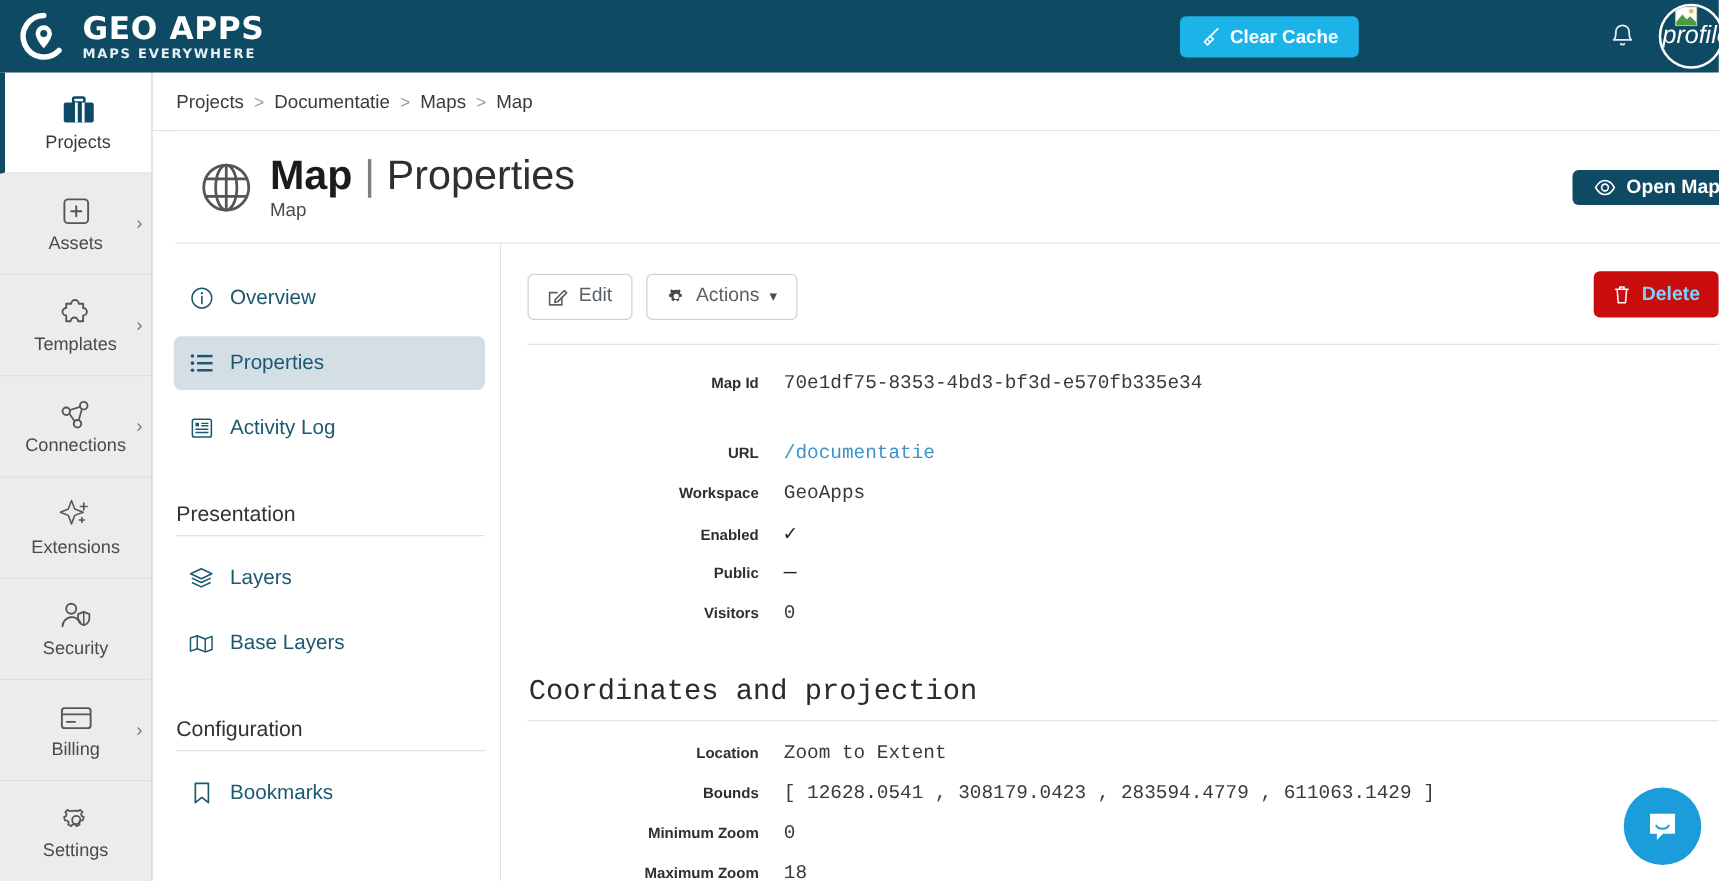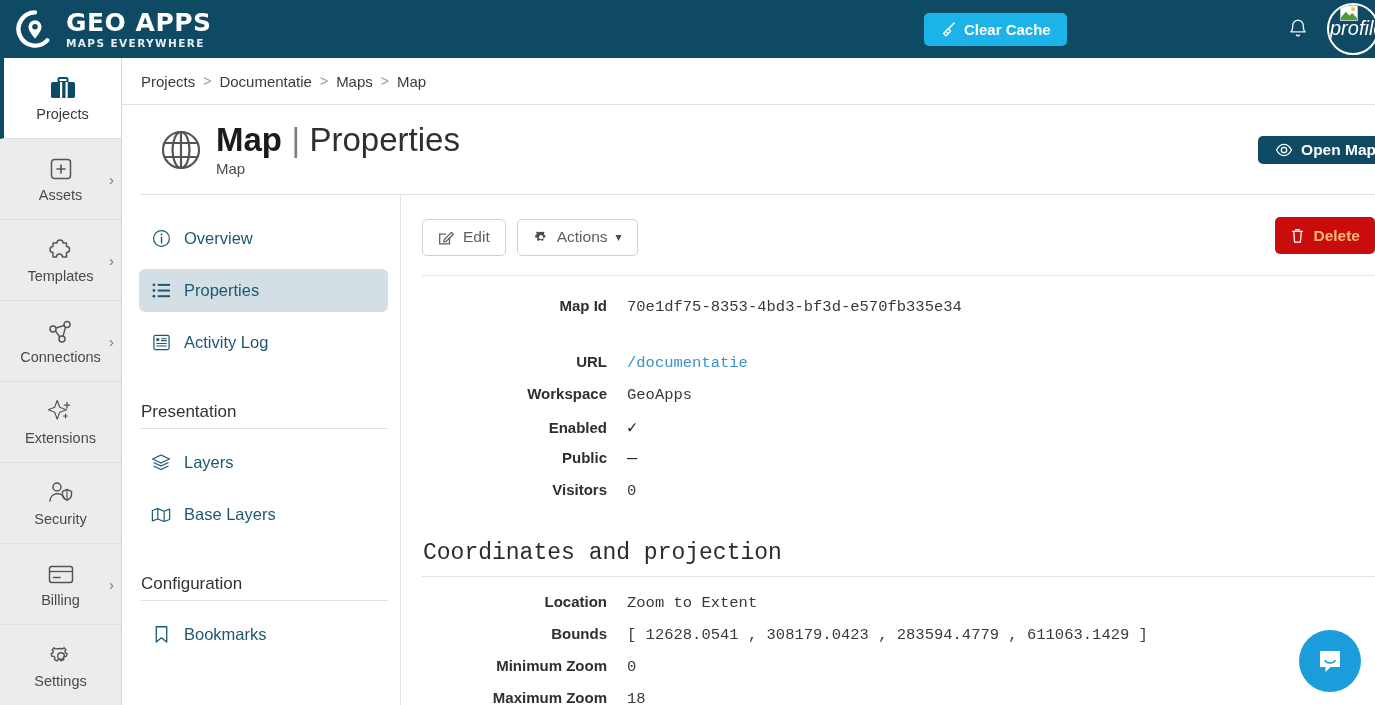--- a/index.html
+++ b/index.html
@@ -26,21 +26,21 @@
   .brand-title {
     font-size: 25px; font-weight: bold; color: #fff;
     letter-spacing: 0.5px; font-family: "DejaVu Sans", sans-serif;
   }
   .brand-sub {
     font-size: 10.5px; font-weight: bold; color: #e6eef2;
     letter-spacing: 1.4px; margin-top: 3px;
     font-family: "DejaVu Sans", sans-serif;
   }
   .clear-cache-btn {
-    position: absolute; left: 924px; top: 13px;
+    position: absolute; left: 944px; top: 13px;
     height: 33px; padding: 0 16px;
     background: #1cb4e8; border: none; border-radius: 5px;
     color: #fff; font-size: 15px; font-weight: bold;
     display: flex; align-items: center; gap: 7px;
     cursor: pointer; font-family: "Liberation Sans", sans-serif;
   }
   .bell-btn {
     position: absolute; left: 1286px; top: 17px;
     width: 24px; height: 24px; cursor: pointer;
   }
@@ -187,35 +187,35 @@
     height: 37px; padding: 0 15px;
     background: #fff; border: 1px solid #d2d2d2; border-radius: 5px;
     color: #5a6166; font-size: 15.5px;
     display: flex; align-items: center; gap: 8px;
     cursor: pointer; font-family: "Liberation Sans", sans-serif;
   }
   .delete-btn {
     position: absolute; right: 0px; top: 0px;
     height: 37px; padding: 0 15px;
     background: #c90d0d; border: none; border-radius: 5px;
-    color: #fdba74; font-size: 15.5px; font-weight: bold;
+    color: #7dd3fc; font-size: 15.5px; font-weight: bold;
     display: flex; align-items: center; gap: 8px;
     cursor: pointer; font-family: "Liberation Sans", sans-serif;
   }
   .toolbar-rule {
     height: 1px; background: #e4e4e4;
     margin: 18px 0 0 0; width: 954px;
   }
 
   .props { margin-top: 21px; }
   .prop-row { display: flex; align-items: baseline; min-height: 32px; }
   .prop-row.gap { margin-bottom: 24px; }
   .prop-key {
     width: 205px; text-align: right; padding-right: 20px;
-    font-size: 15px; font-weight: bold; color: #2f2f2f;
+    font-size: 12px; font-weight: bold; color: #2f2f2f;
     font-family: "Liberation Sans", sans-serif;
     flex: 0 0 205px;
   }
   .prop-val {
     font-size: 15.5px; color: #3a3a3a;
     font-family: Liberation Mono, monospace;
   }
   .prop-val.link { color: #3b93c9; cursor: pointer; }
   .prop-val.mark { font-size: 17px; color: #222; }
 

